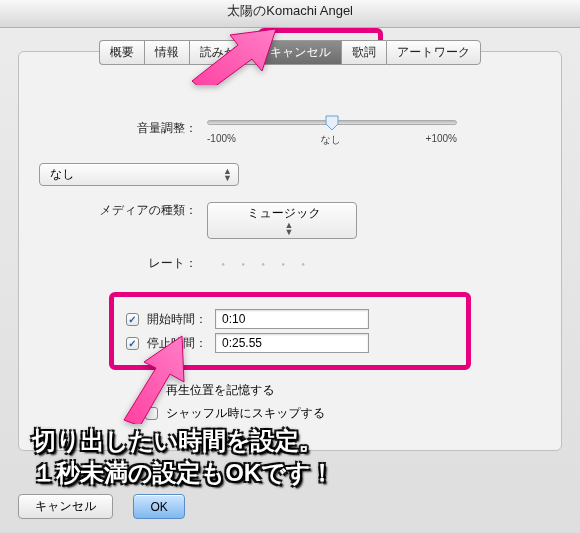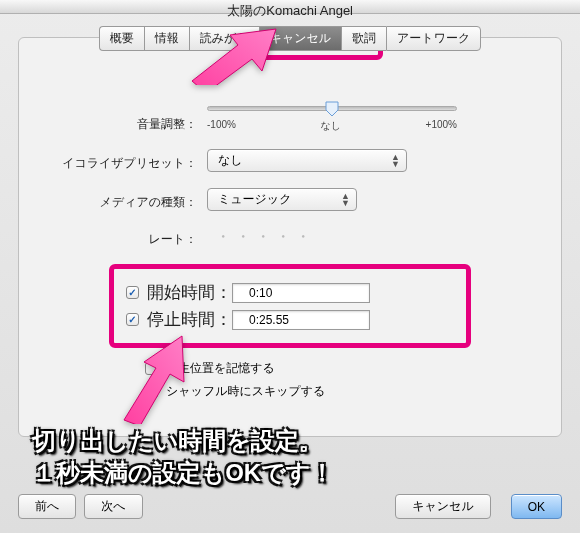--- a/index.html
+++ b/index.html
@@ -1,52 +1,52 @@
 <!DOCTYPE html>
 <html><head>
 <meta charset="utf-8">
 <style>
 * { margin: 0; padding: 0; box-sizing: border-box; font-family: "Hiragino Kaku Gothic ProN", "Lucida Grande", sans-serif; }
 body { width: 580px; height: 533px; background: #e8e8e8; overflow: hidden; position: relative; }
 
 .window { width: 100%; height: 100%; background: linear-gradient(#ececec, #dedede); padding-top: 0; }
-.titlebar { height: 14px; background: linear-gradient(#f8f8f8, #d8d8d8); text-align: center; font-size: 13px; line-height: 22px; border-bottom: 1px solid #b0b0b0; color: #222; }
+.titlebar { height: 28px; background: linear-gradient(#f8f8f8, #d8d8d8); text-align: center; font-size: 13px; line-height: 22px; border-bottom: 1px solid #b0b0b0; color: #222; }
 
 .tabbar { display: flex; justify-content: center; margin-top: 12px; position: relative; z-index: 3; border-radius: 10px; }
 .tab { padding: 3px 10px; font-size: 12px; background: linear-gradient(#fdfdfd, #e6e6e6); border: 1px solid #9a9a9a; border-right: none; color: #222; cursor: pointer; }
 .tab:first-child { border-radius: 4px 0 0 4px; }
 .tab:last-child { border-radius: 0 4px 4px 0; border-right: 1px solid #9a9a9a; }
 .tab.active { background: linear-gradient(#8e8e8e, #6c6c6c); color: #fff; }
 
 .highlight-tab { position: absolute; left: 258px; top: 28px; width: 125px; height: 32px; border: 5px solid #e6007e; border-radius: 6px; z-index: 2; }
 
 .panel { margin: 0 18px; padding: 68px 20px 20px 20px; background: #f2f2f2; border: 1px solid #bfbfbf; border-radius: 6px; position: relative; top: -14px; z-index: 1; min-height: 400px; }
 
-.row { display: flex; align-items: flex-end; margin-bottom: 16px; font-size: 12px; }
+.row { display: flex; align-items: flex-start; margin-bottom: 16px; font-size: 12px; }
 .label { flex: 0 0 168px; text-align: right; padding-right: 10px; color: #222; }
 .control { flex: 1; }
 
 .slider-wrap { flex: 1; }
 .slider-track { height: 5px; background: linear-gradient(#bbb, #ddd); border: 1px solid #aaa; border-radius: 3px; position: relative; width: 250px; }
 .slider-ticks { display: flex; justify-content: space-between; width: 250px; font-size: 10px; margin-top: 8px; color: #444; gap: 35px; }
 .slider-thumb { position: absolute; left: 50%; top: -6px; transform: translateX(-50%); width: 14px; height: 16px; }
 .slider-thumb svg { display: block; }
 
 .select { display: inline-flex; align-items: center; justify-content: space-between; background: linear-gradient(#fdfdfd, #eaeaea); border: 1px solid #9a9a9a; border-radius: 4px; padding: 2px 6px 2px 10px; font-size: 12px; min-width: 200px; box-shadow: 0 1px 0 #fff inset; }
-.select.small { min-width: 150px; }
+.select.small { min-width: 150px; flex-direction: column; }
 .select-arrows { font-size: 9px; line-height: 7px; color: #555; display: flex; flex-direction: column; margin-left: 10px; }
 
 .rate-dots { letter-spacing: 4px; color: #bbb; font-size: 16px; padding-left: 8px; }
 
 .highlight-time { border: 5px solid #e6007e; border-radius: 6px; padding: 8px 12px; margin: 6px 70px 12px 70px; background: #f2f2f2; }
 .time-row { display: flex; align-items: center; margin: 4px 0; }
 .checkbox { width: 13px; height: 13px; background: linear-gradient(#fff, #e8e8e8); border: 1px solid #888; border-radius: 3px; display: inline-flex; align-items: center; justify-content: center; margin-right: 8px; }
 .checkbox.checked::after { content: "✓"; font-size: 10px; color: #1a5db0; font-weight: bold; }
-.time-label { font-size: 17px; color: #222; margin-right: 0; }
-.time-input { background: #fff; border: 1px solid #9a9a9a; border-radius: 0; padding: 2px 16px; font-size: 12px; width: 138px; box-shadow: inset 0 1px 2px rgba(0,0,0,0.15); }
+.time-label { font-size: 12px; color: #222; margin-right: 8px; }
+.time-input { background: #fff; border: 1px solid #9a9a9a; border-radius: 0; padding: 2px 6px; font-size: 12px; width: 154px; box-shadow: inset 0 1px 2px rgba(0,0,0,0.15); }
 
 .plain-check-row { display: flex; align-items: center; margin-left: 106px; margin-bottom: 6px; font-size: 12px; }
 .checkbox.empty { margin-right: 8px; }
 
 .buttons { position: absolute; bottom: 14px; left: 18px; right: 18px; display: flex; justify-content: space-between; }
 .buttons-left { display: flex; gap: 8px; }
 .buttons-right { display: flex; gap: 20px; }
 .btn { background: linear-gradient(#fdfdfd, #e4e4e4); border: 1px solid #9a9a9a; border-radius: 4px; padding: 3px 16px; font-size: 12px; box-shadow: 0 1px 0 #fff inset; cursor: pointer; }
 .btn.primary { background: linear-gradient(#cde6ff, #7fb8f0); border-color: #5a8dc8; text-align: center; }
 
@@ -90,21 +90,20 @@
         </div>
         <div class="slider-ticks">
           <span>-100%</span>
           <span>なし</span>
           <span>+100%</span>
         </div>
       </div>
     </div>
 
     <div class="row">
-      <div class="label">イコライザプリセット：</div>
       <div class="control">
         <div class="select">
           <span>なし</span>
           <span class="select-arrows">
               <span>▲</span>
               <span>▼</span>
             </span>
         </div>
       </div>
     </div>
@@ -145,24 +144,20 @@
       <span>再生位置を記憶する</span>
     </div>
     <div class="plain-check-row">
       <span class="checkbox empty"></span>
       <span>シャッフル時にスキップする</span>
     </div>
 
   </div>
 
   <div class="buttons">
-    <div class="buttons-left">
-      <button class="btn">前へ</button>
-      <button class="btn">次へ</button>
-    </div>
     <div class="buttons-right">
       <button class="btn">キャンセル</button>
       <button class="btn primary">OK</button>
     </div>
   </div>
 
   <div class="arrow arrow1">
     <svg width="90" height="60" viewBox="0 0 90 60">
       <defs>
           <linearGradient id="g1" x1="0" y1="1" x2="1" y2="0">

